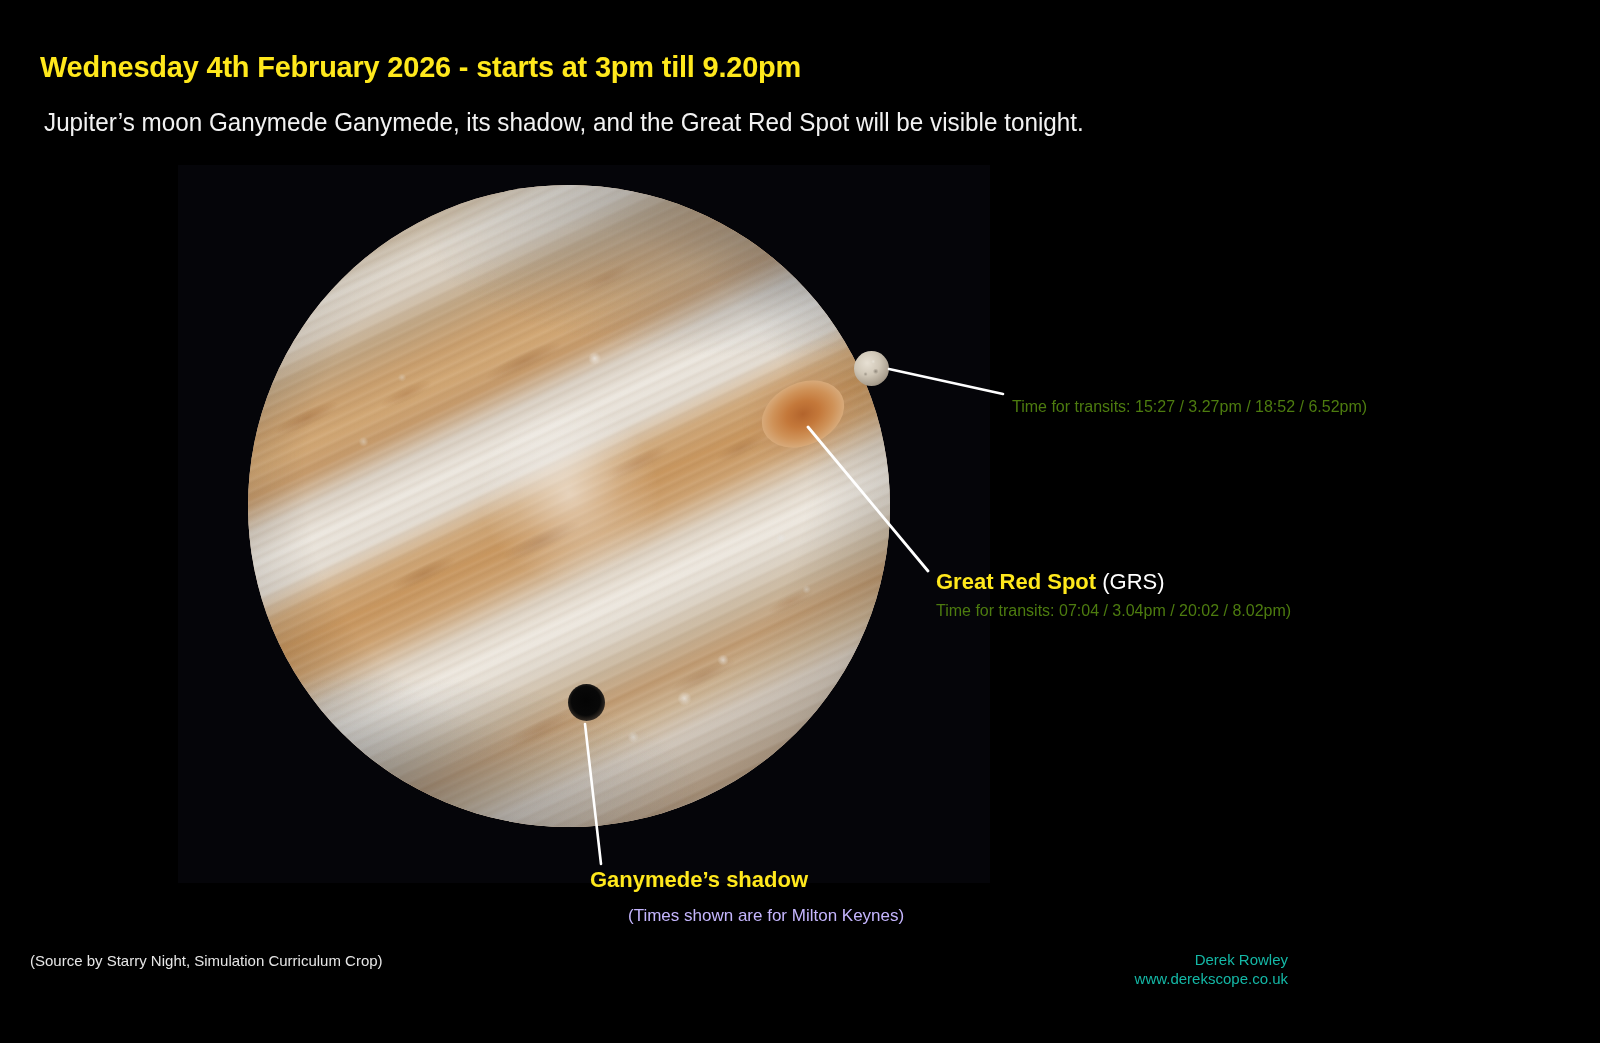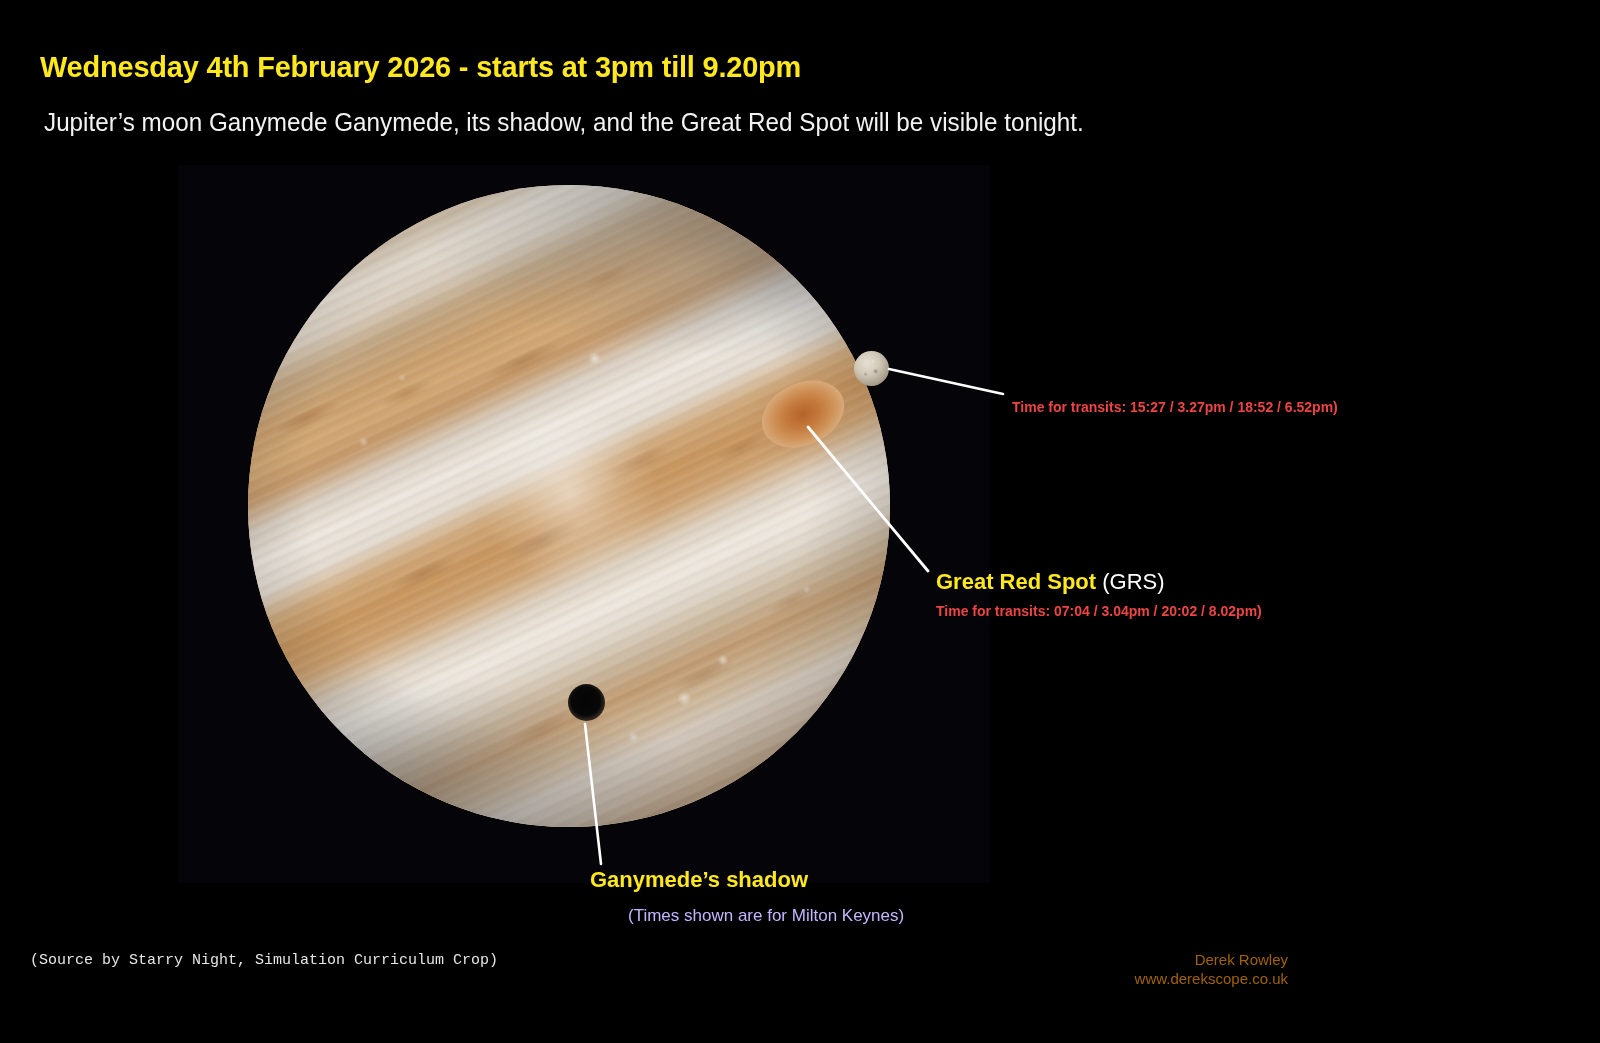--- a/index.html
+++ b/index.html
@@ -279,56 +279,55 @@
     font-size: 22px;
     font-weight: bold;
     color: #FFE81C;
     line-height: 28px;
   }
   .callout .head .suffix {
     color: #FFFFFF;
     font-weight: normal;
   }
   .callout .times {
-    font-size: 14px;
-    font-weight: bold;
-    color: #ef4444;
+    font-size: 16px;
+    font-weight: normal;
+    color: #4d7c0f;
     line-height: 28px;
     margin-top: 1px;
   }
 
   #callout-ganymede { left: 1012px; top: 392px; }
   #callout-grs      { left: 936px;  top: 568px; }
   #callout-shadow   { left: 566px;  top: 866px; margin-left: 24px; }
 
   
   .footer-left {
     position: absolute;
     left: 30px;
     top: 952px;
     font-size: 15px;
     color: #E6E6E6;
     white-space: nowrap;
-    font-family: Liberation Mono, monospace;
   }
   .footer-center {
     position: absolute;
     left: 628px;
     top: 906px;
     font-size: 17px;
     color: #c4b5fd;
     white-space: nowrap;
   }
   .footer-right {
     position: absolute;
     right: 28px;
     top: 950px;
     text-align: right;
     font-size: 15px;
-    color: #a16207;
+    color: #14b8a6;
     line-height: 19px;
     white-space: nowrap;
   }
 </style>
 </head>
 <body>
 
 <div class="stage">
 
   <div class="title">Wednesday 4th February 2026 - starts at 3pm till 9.20pm</div>

